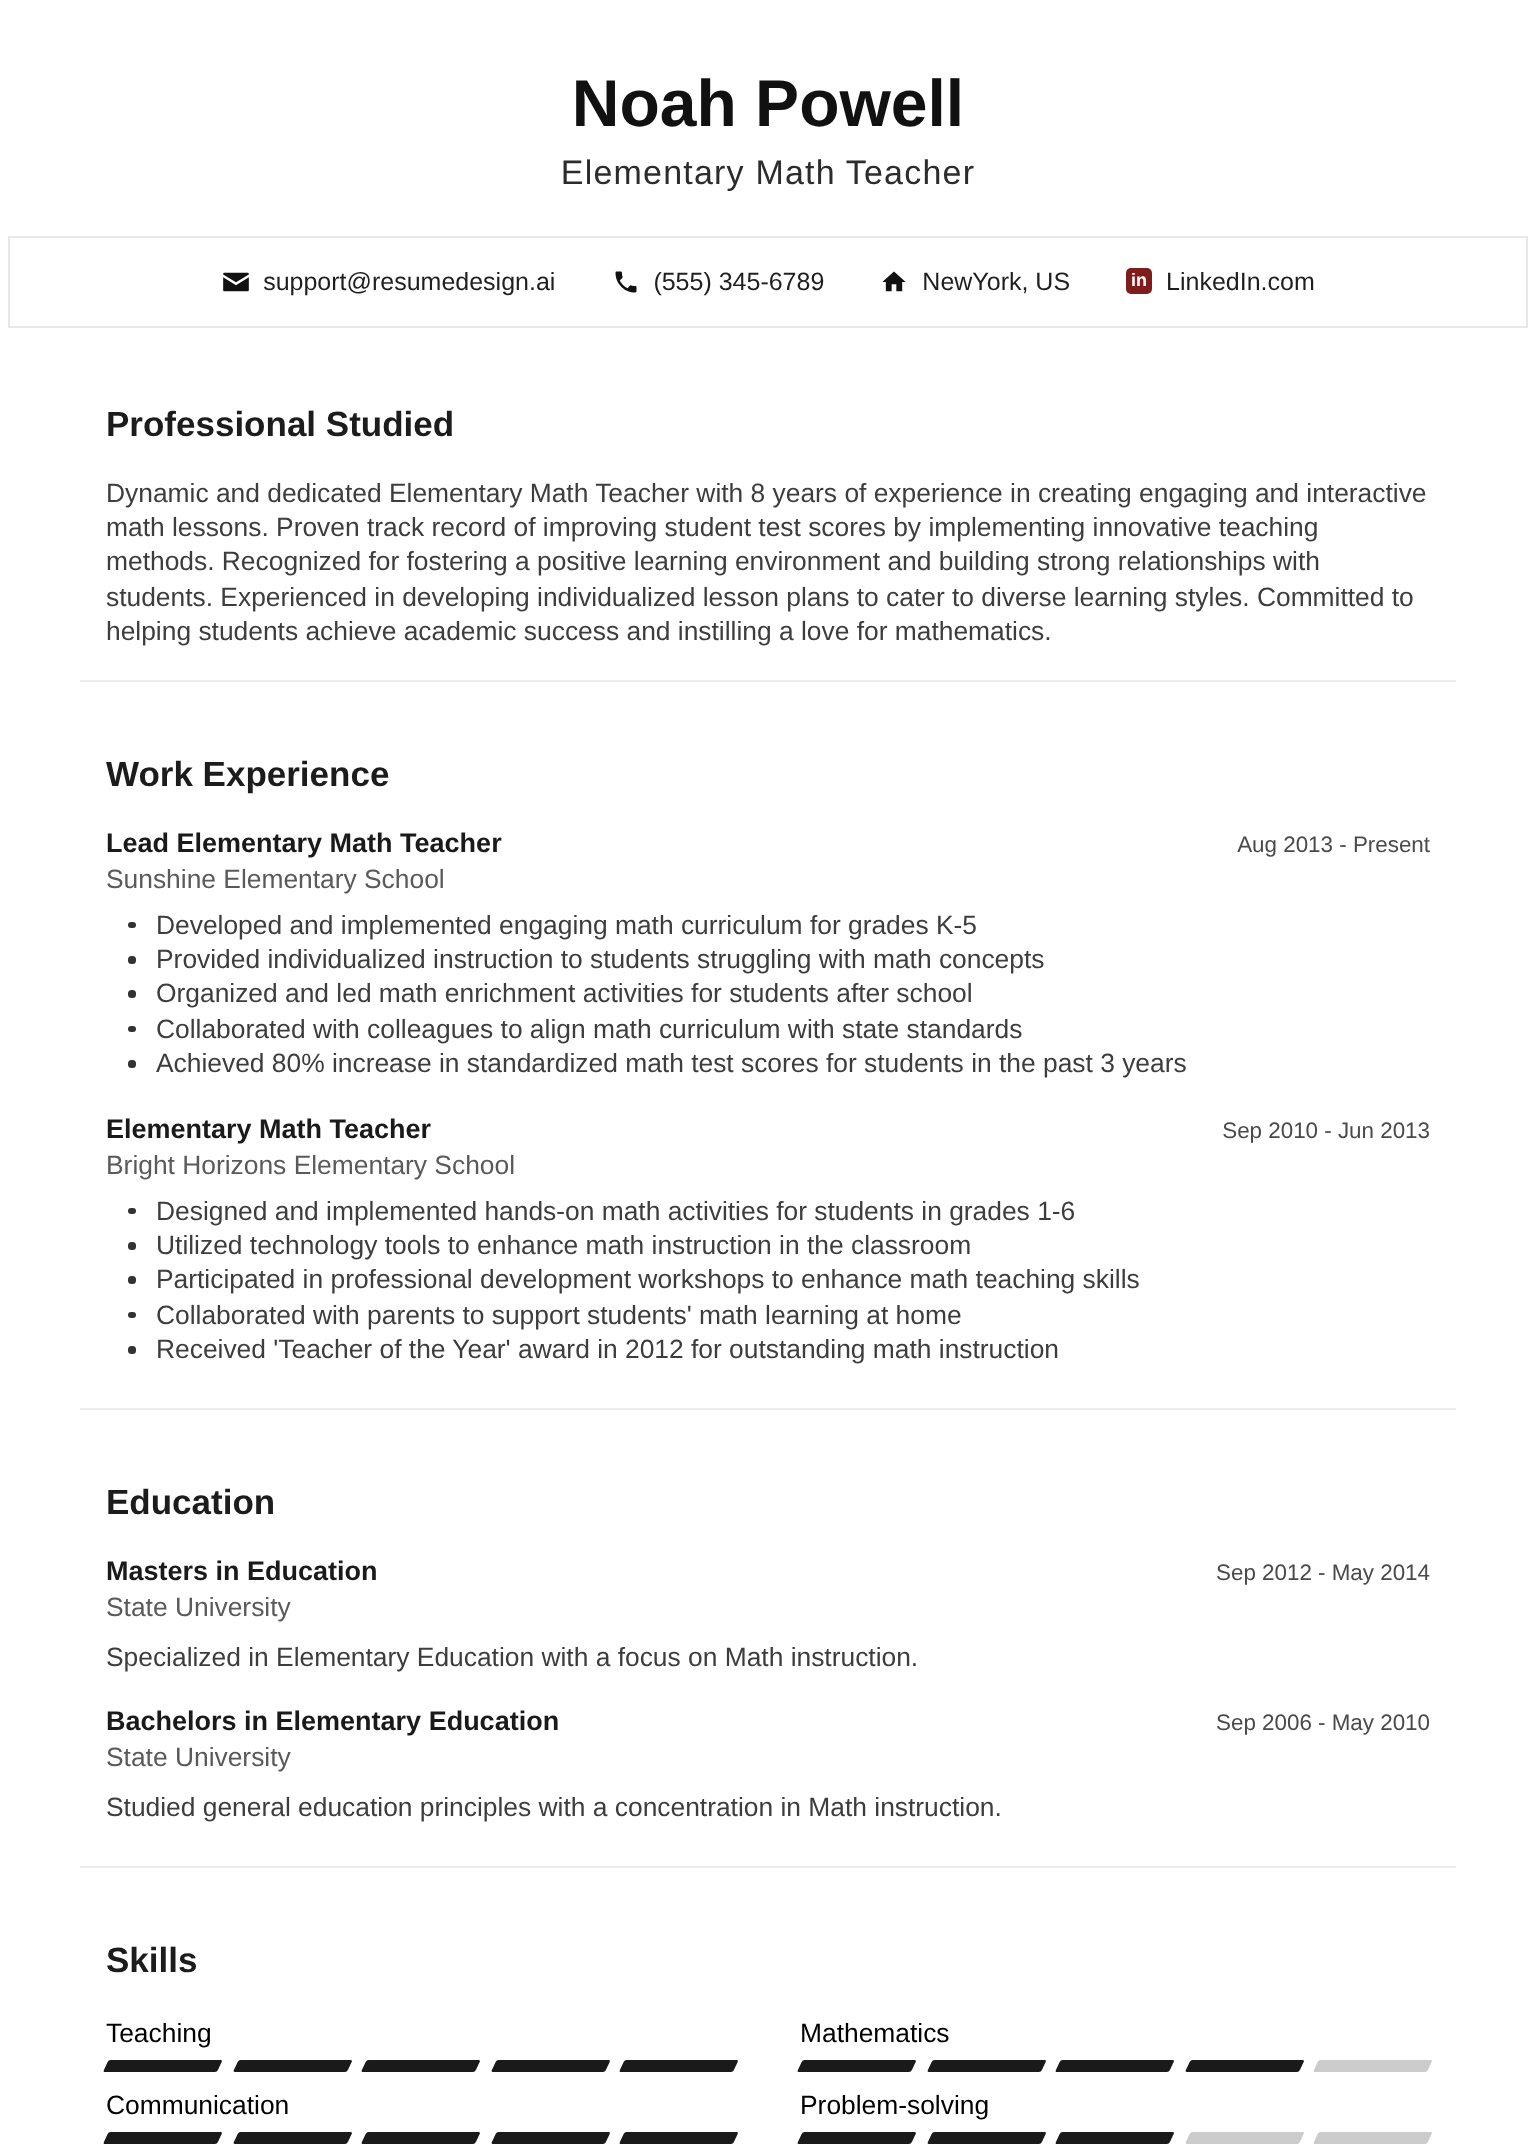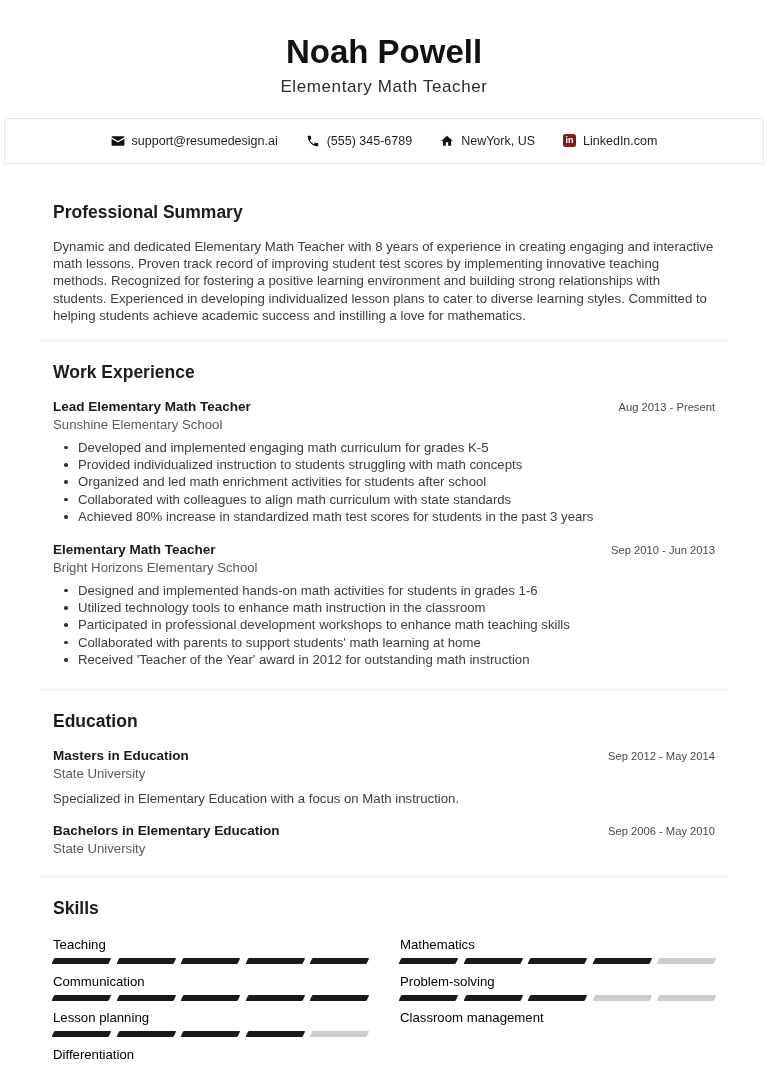--- a/index.html
+++ b/index.html
@@ -26,21 +26,21 @@
   .contact-item svg { width: 14px; height: 14px; fill: #111; flex: 0 0 auto; }
   .li-badge {
     width: 13px; height: 13px; background: #7f1d1d; border-radius: 2.5px;
     color: #fff; font-size: 9px; font-weight: 700; line-height: 13px;
     text-align: center; display: inline-block;
   }
 
   
   main { padding: 0 40px; }
   .sec { padding: 0 13px; }
-  .sec.bordered { border-top: 1px solid #ececec; padding-top: 21px; }
+  .sec.bordered { border-top: 1px solid #ececec; padding-top: 36px; }
   .sec-summary { margin-top: 38px; padding-bottom: 15px; }
   .sec-experience { padding-bottom: 20px; }
   .sec-education { padding-bottom: 20px; }
   h2 { font-size: 17.5px; font-weight: 700; color: #1c1c1c; margin: 0; line-height: 1.2; }
   .summary-text { margin: 15px 0 0; font-size: 13.2px; line-height: 17.4px; color: #3d3d3d; }
 
   
   .entry { margin-top: 16px; }
   .entry-head { display: flex; justify-content: space-between; align-items: baseline; }
   .entry-title { font-size: 13.5px; font-weight: 700; color: #1a1a1a; }
@@ -90,21 +90,21 @@
     <span>NewYork, US</span>
   </span>
   <span class="contact-item">
     <span class="li-badge">in</span>
     <span>LinkedIn.com</span>
   </span>
 </div>
 
 <main>
   <section class="sec sec-summary">
-    <h2>Professional Summary</h2>
+    <h2>Professional Studied</h2>
     <p class="summary-text">Dynamic and dedicated Elementary Math Teacher with 8 years of experience in creating engaging and interactive math lessons. Proven track record of improving student test scores by implementing innovative teaching methods. Recognized for fostering a positive learning environment and building strong relationships with students. Experienced in developing individualized lesson plans to cater to diverse learning styles. Committed to helping students achieve academic success and instilling a love for mathematics.</p>
   </section>
 
   <section class="sec bordered sec-experience">
     <h2>Work Experience</h2>
     <div>
   <div class="entry">
     <div class="entry-head">
       <span class="entry-title">Lead Elementary Math Teacher</span>
       <span class="entry-date">Aug 2013 - Present</span>
@@ -147,20 +147,21 @@
     <div class="entry-sub">State University</div>
     <p class="edu-desc">Specialized in Elementary Education with a focus on Math instruction.</p>
   </div>
 
   <div class="entry">
     <div class="entry-head">
       <span class="entry-title">Bachelors in Elementary Education</span>
       <span class="entry-date">Sep 2006 - May 2010</span>
     </div>
     <div class="entry-sub">State University</div>
+    <p class="edu-desc">Studied general education principles with a concentration in Math instruction.</p>
   </div>
 </div>
   </section>
 
   <section class="sec bordered sec-skills">
     <h2>Skills</h2>
     <div class="skills-grid">
       <div>
   <div class="skill">
     <div class="skill-name">Teaching</div>

